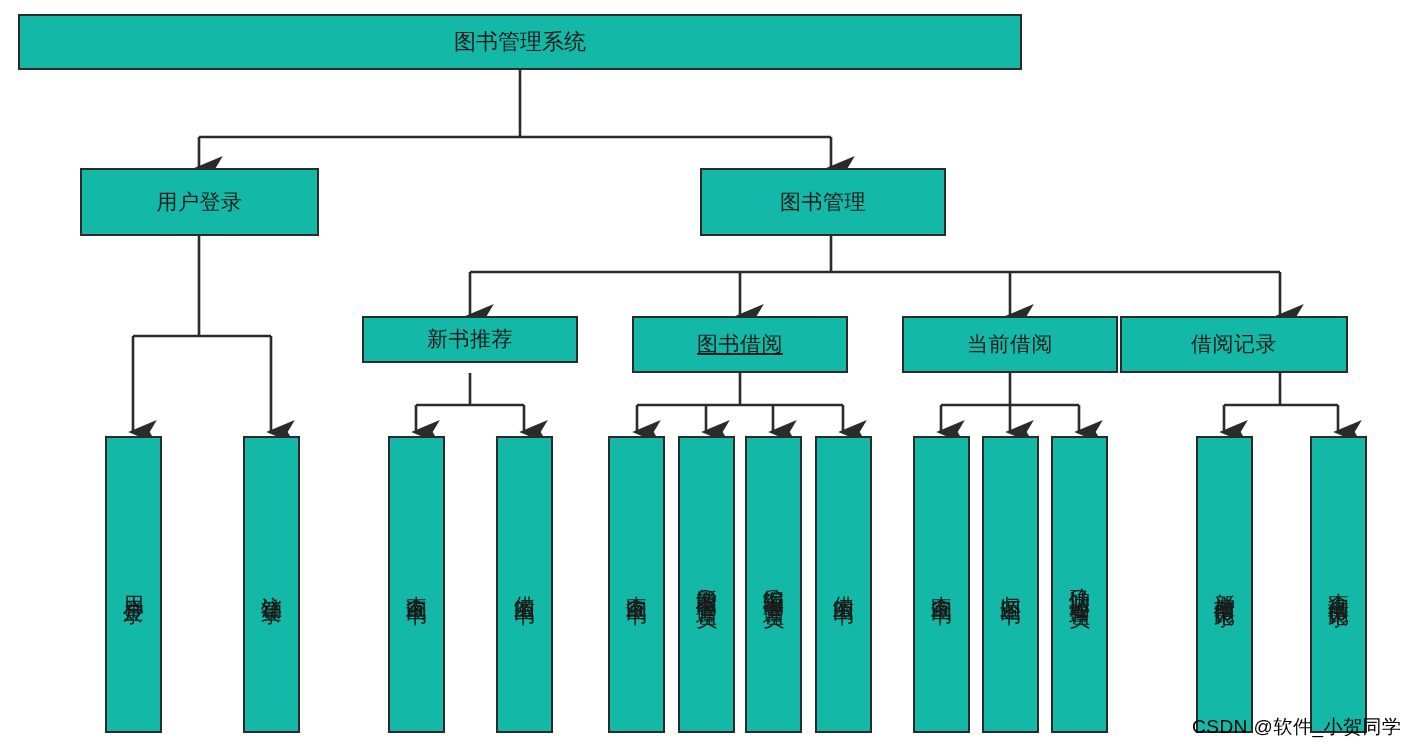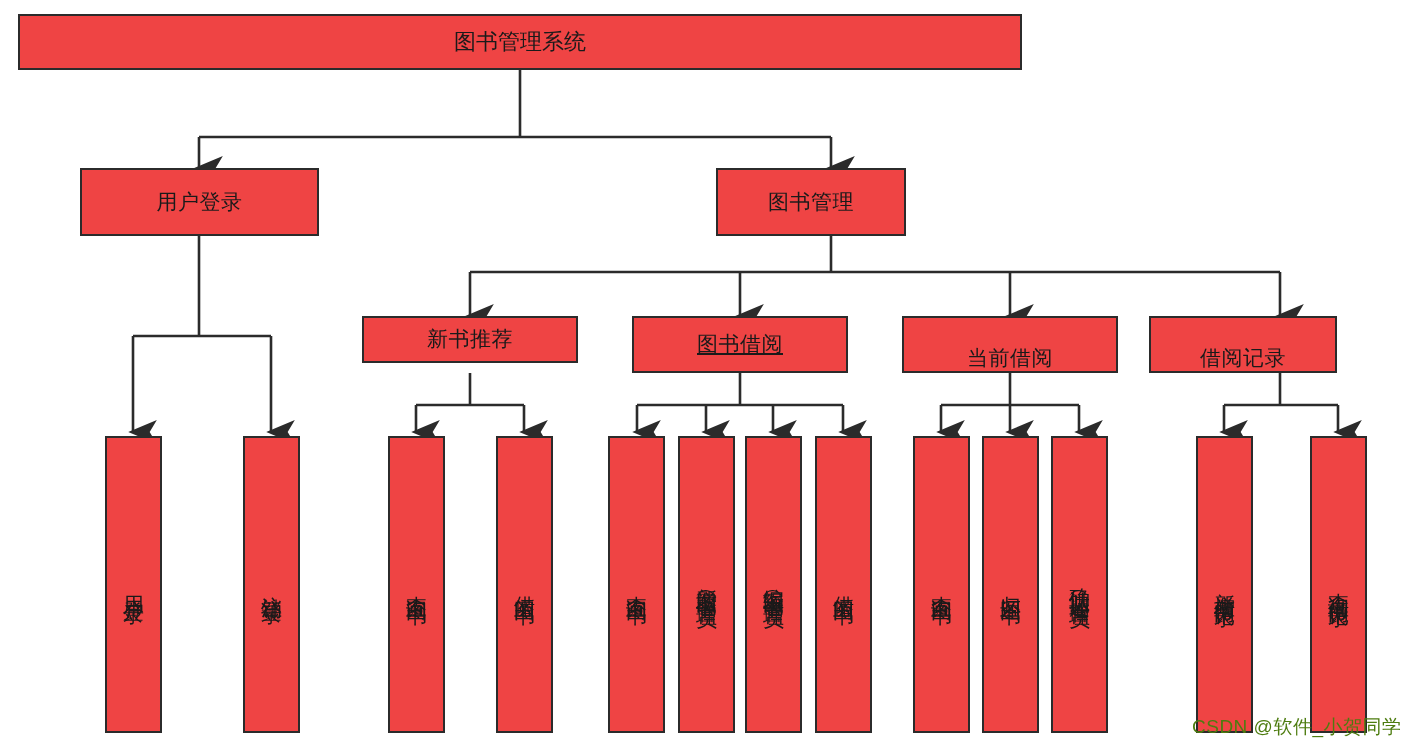--- a/index.html
+++ b/index.html
@@ -22,21 +22,21 @@
     left: 0;
     top: 0;
     width: 1405px;
     height: 747px;
     pointer-events: none;
   }
   .node {
     position: absolute;
     box-sizing: border-box;
     border: 2px solid #2b2b2b;
-    background: #ef4444;
+    background: #14b8a6;
     display: flex;
     align-items: center;
     justify-content: center;
     color: #1a1a1a;
     line-height: 1.18;
   }
   .node.horiz {
     font-size: 21px;
     letter-spacing: 0.5px;
     white-space: nowrap;
@@ -53,21 +53,21 @@
   .node.leaf .vtext {
     writing-mode: vertical-rl;
     text-orientation: upright;
     letter-spacing: 3px;
     line-height: 1.05;
     white-space: nowrap;
   }
   .watermark {
     position: absolute;
     font-size: 19px;
-    color: #4d7c0f;
+    color: #000000;
     white-space: nowrap;
     letter-spacing: 0.5px;
   }
 </style>
 </head>
 <body>
 
 <div id="canvas">
 
   <svg id="edges" viewBox="0 0 1405 747">
@@ -121,34 +121,34 @@
     </g>
   </svg>
 
   <div class="node root" style="left:18px; top:14px; width:1004px; height:56px;">
     <span>图书管理系统</span>
   </div>
 
   <div class="node horiz" style="left:80px; top:168px; width:239px; height:68px;">
     <span>用户登录</span>
   </div>
-  <div class="node horiz" style="left:716px; top:168px; width:190px; height:68px;">
+  <div class="node horiz" style="left:700px; top:168px; width:246px; height:68px;">
     <span>图书管理</span>
   </div>
 
   <div class="node horiz" style="left:362px; top:316px; width:216px; height:47px;">
     <span>新书推荐</span>
   </div>
   <div class="node horiz" style="left:632px; top:316px; width:216px; height:57px;text-decoration:underline;">
     <span>图书借阅</span>
   </div>
-  <div class="node horiz" style="left:902px; top:316px; width:216px; height:57px;align-items:flex-end;">
+  <div class="node horiz" style="left:902px; top:316px; width:216px; height:57px;">
     <span>当前借阅</span>
   </div>
-  <div class="node horiz" style="left:1149px; top:316px; width:188px; height:57px;align-items:flex-end;">
+  <div class="node horiz" style="left:1120px; top:316px; width:228px; height:57px;">
     <span>借阅记录</span>
   </div>
 
   <div class="node leaf" style="left:105px; top:436px; width:57px; height:297px;">
     <span class="vtext">用户登录</span>
   </div>
   <div class="node leaf" style="left:243px; top:436px; width:57px; height:297px;">
     <span class="vtext">注销登录</span>
   </div>
 

